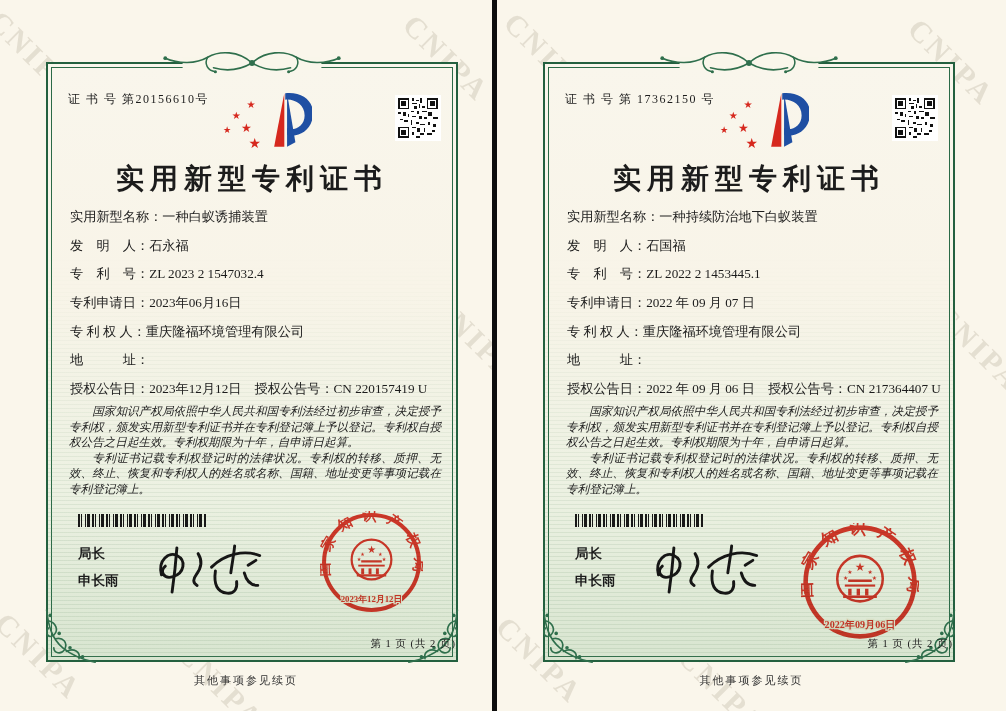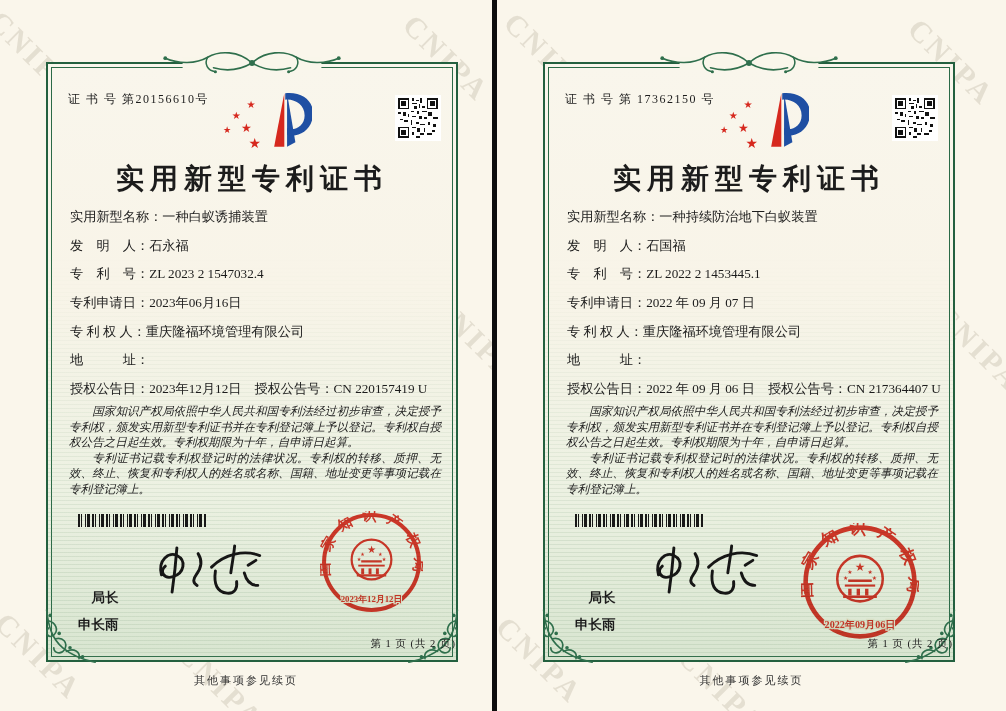--- a/index.html
+++ b/index.html
@@ -41,21 +41,21 @@
   .pair2{margin-left:13px;text-align:center;}
 
   .paras{position:absolute;top:340px;left:21px;width:372px;
          font:italic 11.6px "Liberation Serif",serif;line-height:15.6px;text-align:justify;color:#222;}
   .para{text-indent:2em;margin:0;}
 
   .barcode{position:absolute;top:450px;left:30px;width:128px;height:13px;
            background:repeating-linear-gradient(90deg,#181818 0 2px,transparent 2px 3px,#181818 3px 4px,
              transparent 4px 7px,#181818 7px 8px,transparent 8px 9px,#181818 9px 12px,transparent 12px 14px);}
 
-  .signer{position:absolute;top:520px;left:30px;font:700 13.5px "Liberation Sans",sans-serif;line-height:27px;text-align:right;}
+  .signer{position:absolute;top:476px;left:30px;font:700 13.5px "Liberation Sans",sans-serif;line-height:27px;}
   .signature{position:absolute;top:478px;left:100px;width:130px;height:56px;}
 
   .seal{position:absolute;left:272px;top:447px;width:103px;height:103px;mix-blend-mode:multiply;opacity:.95;}
   .photo.right .seal{left:256px;top:459px;width:118px;height:118px;}
   .seal svg{display:block;width:100%;height:100%;}
 
   .page-no{position:absolute;bottom:9px;left:0;right:0;text-align:right;font-size:10.5px;letter-spacing:1px;}
   .footer-note{position:absolute;bottom:23px;left:0;right:0;text-align:center;font-size:11px;letter-spacing:2px;color:#333;}
 </style>
 </head>

